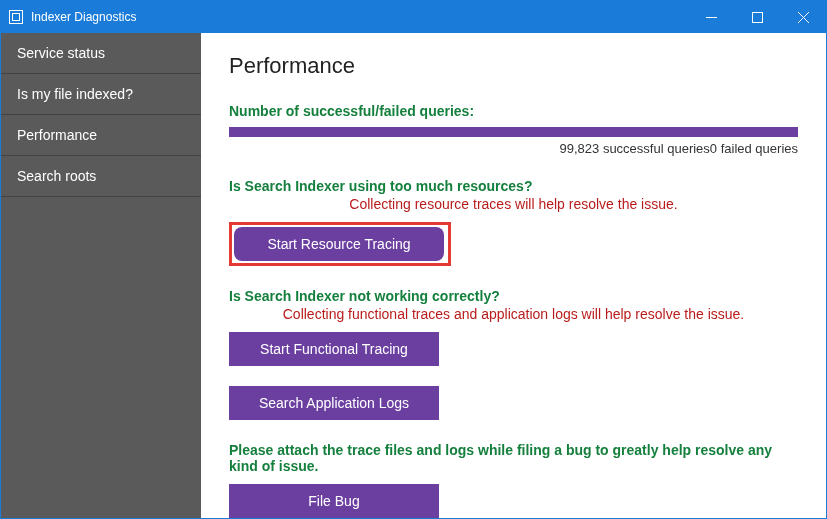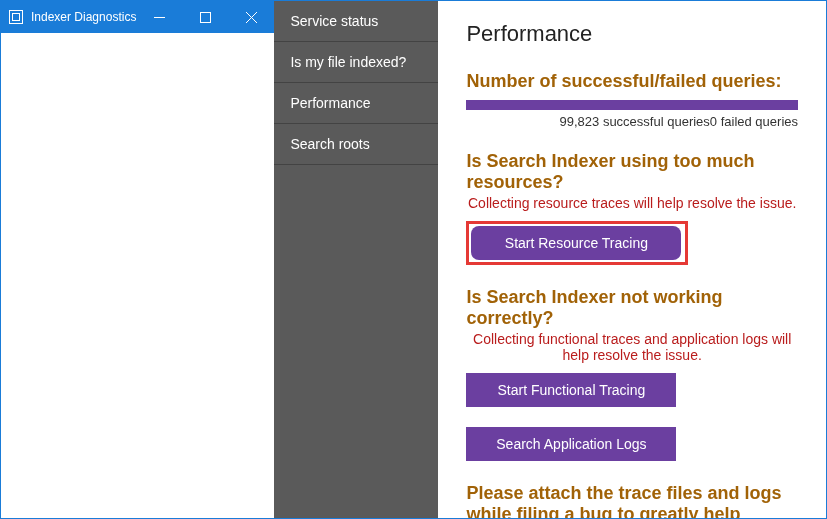--- a/index.html
+++ b/index.html
@@ -1,30 +1,30 @@
 <!DOCTYPE html>
 <html><head>
   <meta charset="utf-8">
   <style>
     * { margin: 0; padding: 0; box-sizing: border-box; font-family: "Segoe UI", Tahoma, sans-serif; }
     body { width: 827px; height: 519px; overflow: hidden; background: #fff; }
-    .window { width: 100%; height: 100%; display: flex; flex-direction: row; border: 1px solid #1a7cd8; }
+    .window { width: 100%; height: 100%; display: flex; flex-direction: column; border: 1px solid #1a7cd8; }
     .titlebar { height: 32px; background: #1a7cd8; color: #fff; display: flex; align-items: center; padding-left: 8px; }
     .titlebar .app-icon { width: 14px; height: 14px; border: 1px solid #fff; display: inline-block; margin-right: 8px; position: relative; }
     .titlebar .app-icon::after { content: ""; position: absolute; left: 2px; top: 2px; right: 2px; bottom: 2px; border: 1px solid #fff; }
     .titlebar .title { font-size: 12px; font-weight: 400; flex: 1; }
     .win-controls { display: flex; height: 100%; }
     .win-btn { width: 46px; height: 100%; display: flex; align-items: center; justify-content: center; color: #fff; }
     .win-btn svg { width: 11px; height: 11px; }
     .body { flex: 1; display: flex; min-height: 0; }
-    .sidebar { width: 164px; background: #5a5a5a; display: flex; flex-direction: column; }
+    .sidebar { width: 200px; background: #5a5a5a; display: flex; flex-direction: column; }
     .nav-item { color: #fff; font-size: 14px; padding: 12px 16px; border-bottom: 1px solid rgba(0,0,0,0.25); cursor: pointer; }
     .content { flex: 1; padding: 20px 28px 16px 28px; overflow-y: auto; color: #222; background: #fff; }
     h1.page-title { font-size: 22px; font-weight: 400; margin-bottom: 24px; color: #222; }
-    .section-label { font-size: 18px; font-weight: 600; color: #a16207; }
+    .section-label { font-size: 14px; font-weight: 600; color: #15803d; }
     .section-sub { font-size: 14px; color: #b91c1c; margin-top: 2px; margin-bottom: 10px; text-align: center; }
     .progress-bar { width: 100%; height: 10px; background: #6b3fa0; margin-top: 8px; }
     .progress-row { display: flex; justify-content: flex-end; font-size: 13px; color: #333; margin-top: 4px; margin-bottom: 22px; }
     .btn { display: block; width: 210px; height: 34px; line-height: 34px; text-align: center; color: #fff; background: #6b3fa0; font-size: 14px; border: none; cursor: pointer; margin-bottom: 20px; }
     .btn.highlight-wrap { border: 3px solid #e53935; padding: 2px; width: 222px; height: auto; background: transparent; margin-bottom: 8px; }
     .btn.highlight-wrap .btn { margin-bottom: 0; border-radius: 8px; }
     .block { margin-bottom: 22px; }
   </style>
 </head>
 <body>

